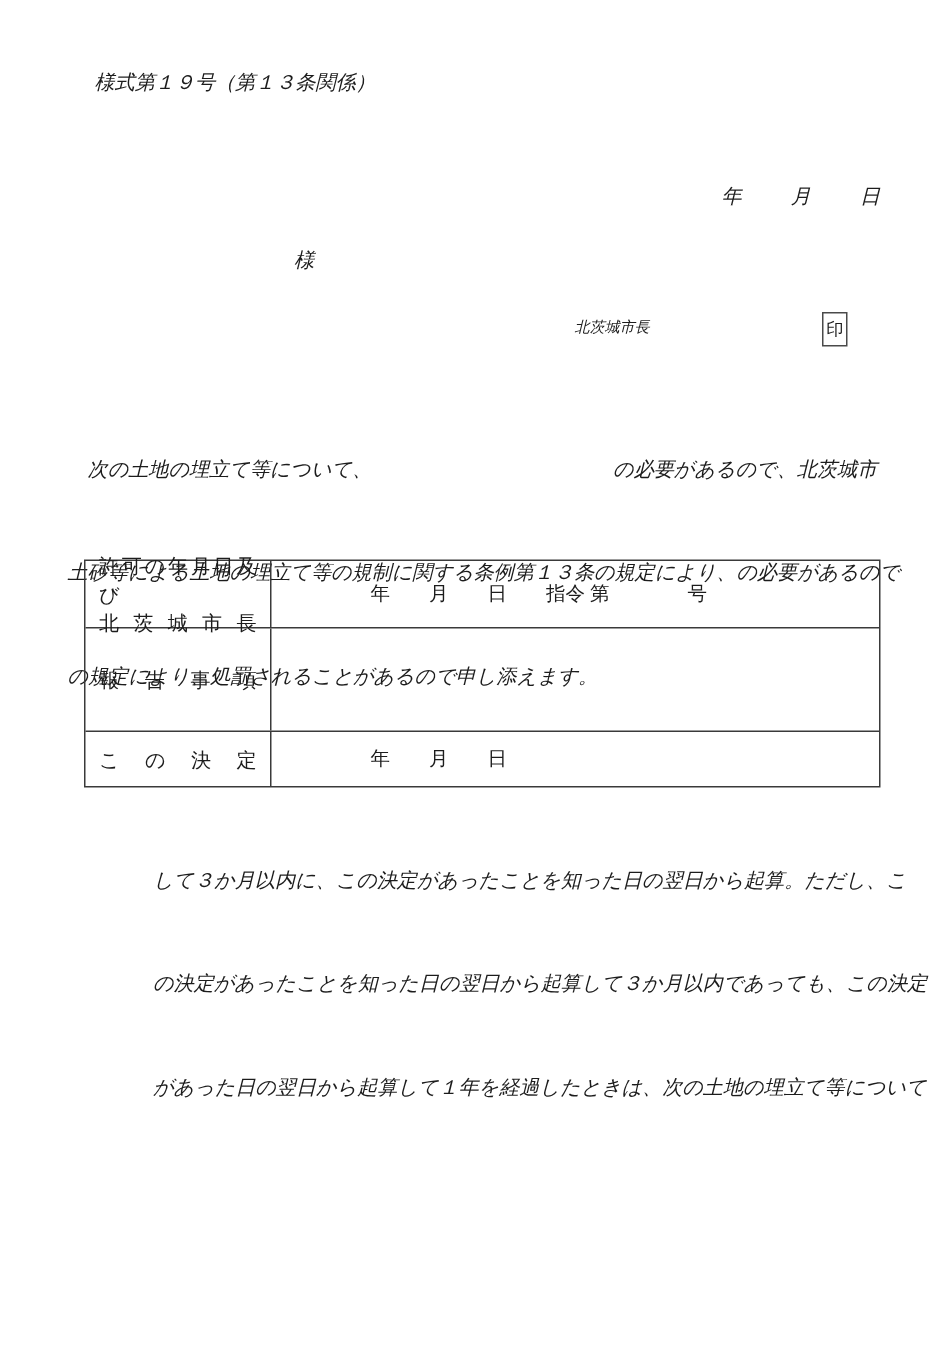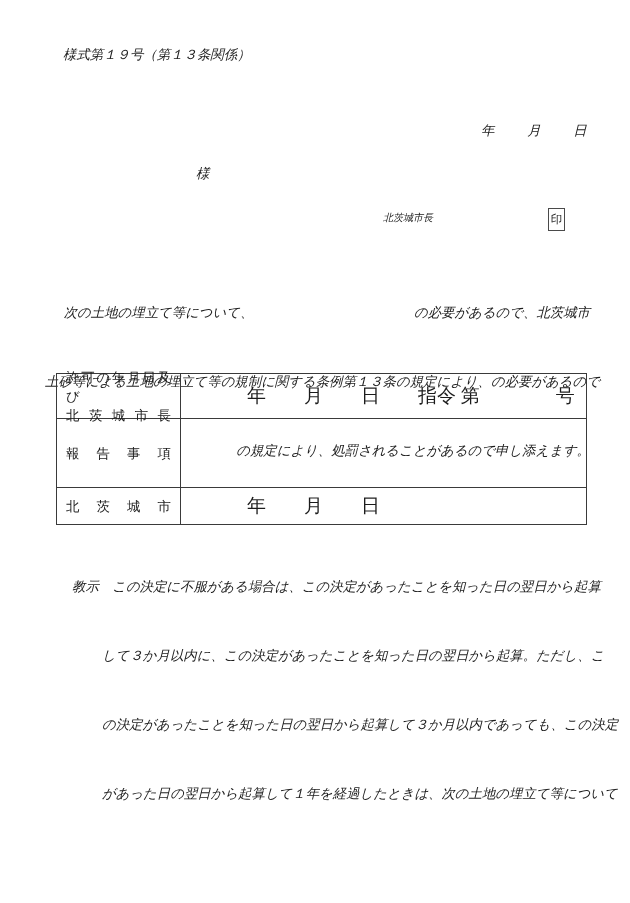--- a/index.html
+++ b/index.html
@@ -9,21 +9,21 @@
     font-family:"Liberation Serif","DejaVu Serif",serif;
     color:#1c1c1c;
   }
   .page {
     position:relative;
     width:630px; height:903px;
     background:#ffffff;
     overflow:hidden;
   }
   .abs { position:absolute; white-space:pre;font-style:italic; }
-  .fs { font-size:13.4px; line-height:23px;text-align:right; }
+  .fs { font-size:13.4px; line-height:23px; }
 
   .form-number { left:63px; top:46px; font-size:13.4px; }
   .doc-title   { left:215px; top:95px; font-size:13.6px; }
   .date-line   { left:481px; top:122px; font-size:13.4px; letter-spacing:2px; }
   .addressee   { left:196px; top:165px; font-size:13.6px; }
   .issuer-line { left:367px; top:211px; font-size:10px;margin-left:16px; }
   .seal-box {
     position:absolute; left:548px; top:208px;
     width:15px; height:21px;
     border:1px solid #4a4a4a;
@@ -51,21 +51,21 @@
   .tlabel .jl {
     text-align:justify;
     text-align-last:justify;
     line-height:19px;
   }
   .tvalue {
     flex:1 1 auto;
     padding-left:66px;
     display:flex; align-items:center;
     white-space:pre;
-    font-size:19px;
+    font-size:13px;
   }
   .row-permit { height:44px; }
   .row-report { height:68px; }
   .row-due    { height:36px; }
 
   .notice-block { left:72px; top:529px; width:520px; }
   .notice-block .nline { white-space:pre; }
   .notice-block .nline.cont { margin-left:30px; }
 </style>
 </head>
@@ -101,28 +101,27 @@
       <div class="tvalue">年　　月　　日　　指令 第　　　　号</div>
     </div>
     <div class="trow row-report">
       <div class="tlabel">
         <div class="jl">報告事項</div>
       </div>
       <div class="tvalue"></div>
     </div>
     <div class="trow row-due">
       <div class="tlabel">
-        <div class="jl">北茨城市</div>
+        <div class="jl">この決定</div>
       </div>
       <div class="tvalue">年　　月　　日</div>
     </div>
   </div>
 
   <div class="abs fs notice-block">
-    <div class="nline">教示　この決定に不服がある場合は、この決定があったことを知った日の翌日から起算</div>
     <div class="nline cont">して３か月以内に、この決定があったことを知った日の翌日から起算。ただし、こ</div>
     <div class="nline cont">の決定があったことを知った日の翌日から起算して３か月以内であっても、この決定</div>
     <div class="nline cont">があった日の翌日から起算して１年を経過したときは、次の土地の埋立て等について</div>
     
     
     
     
     
     
     

